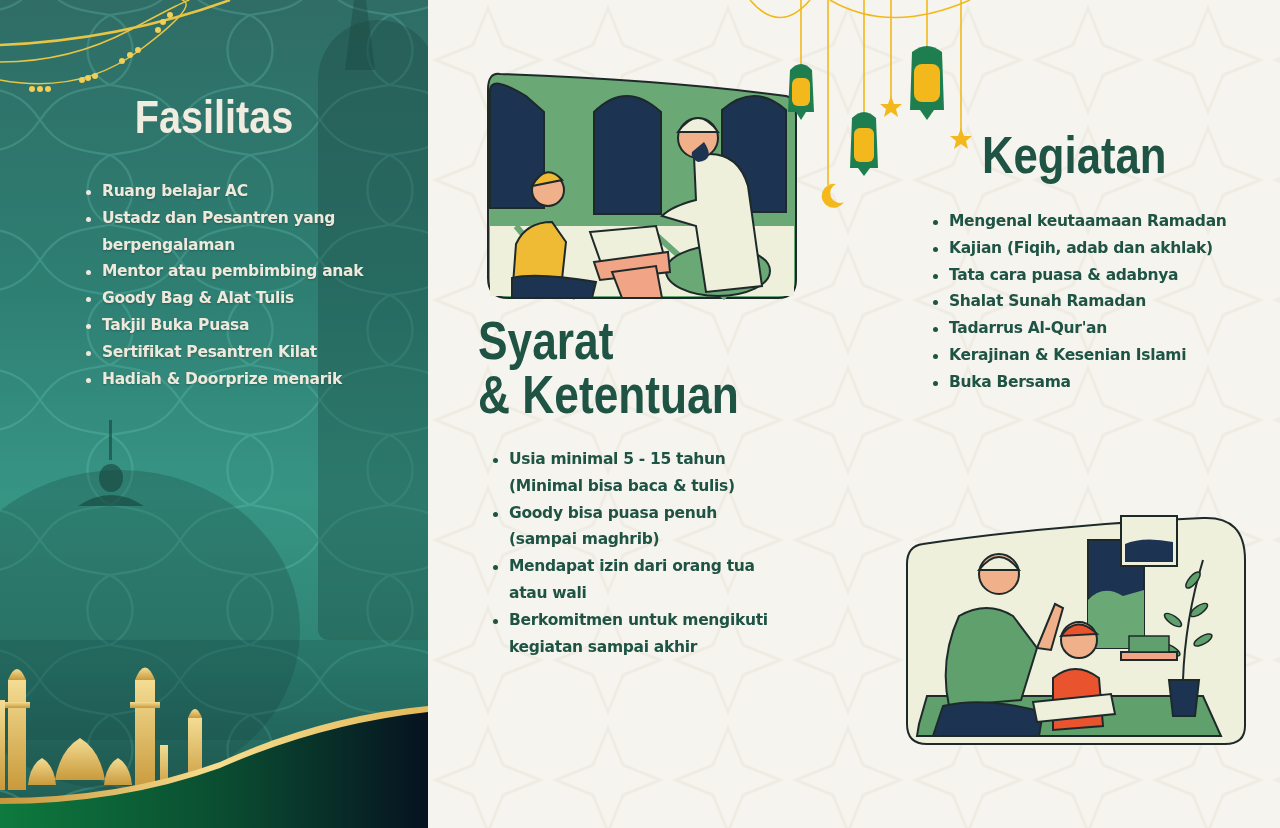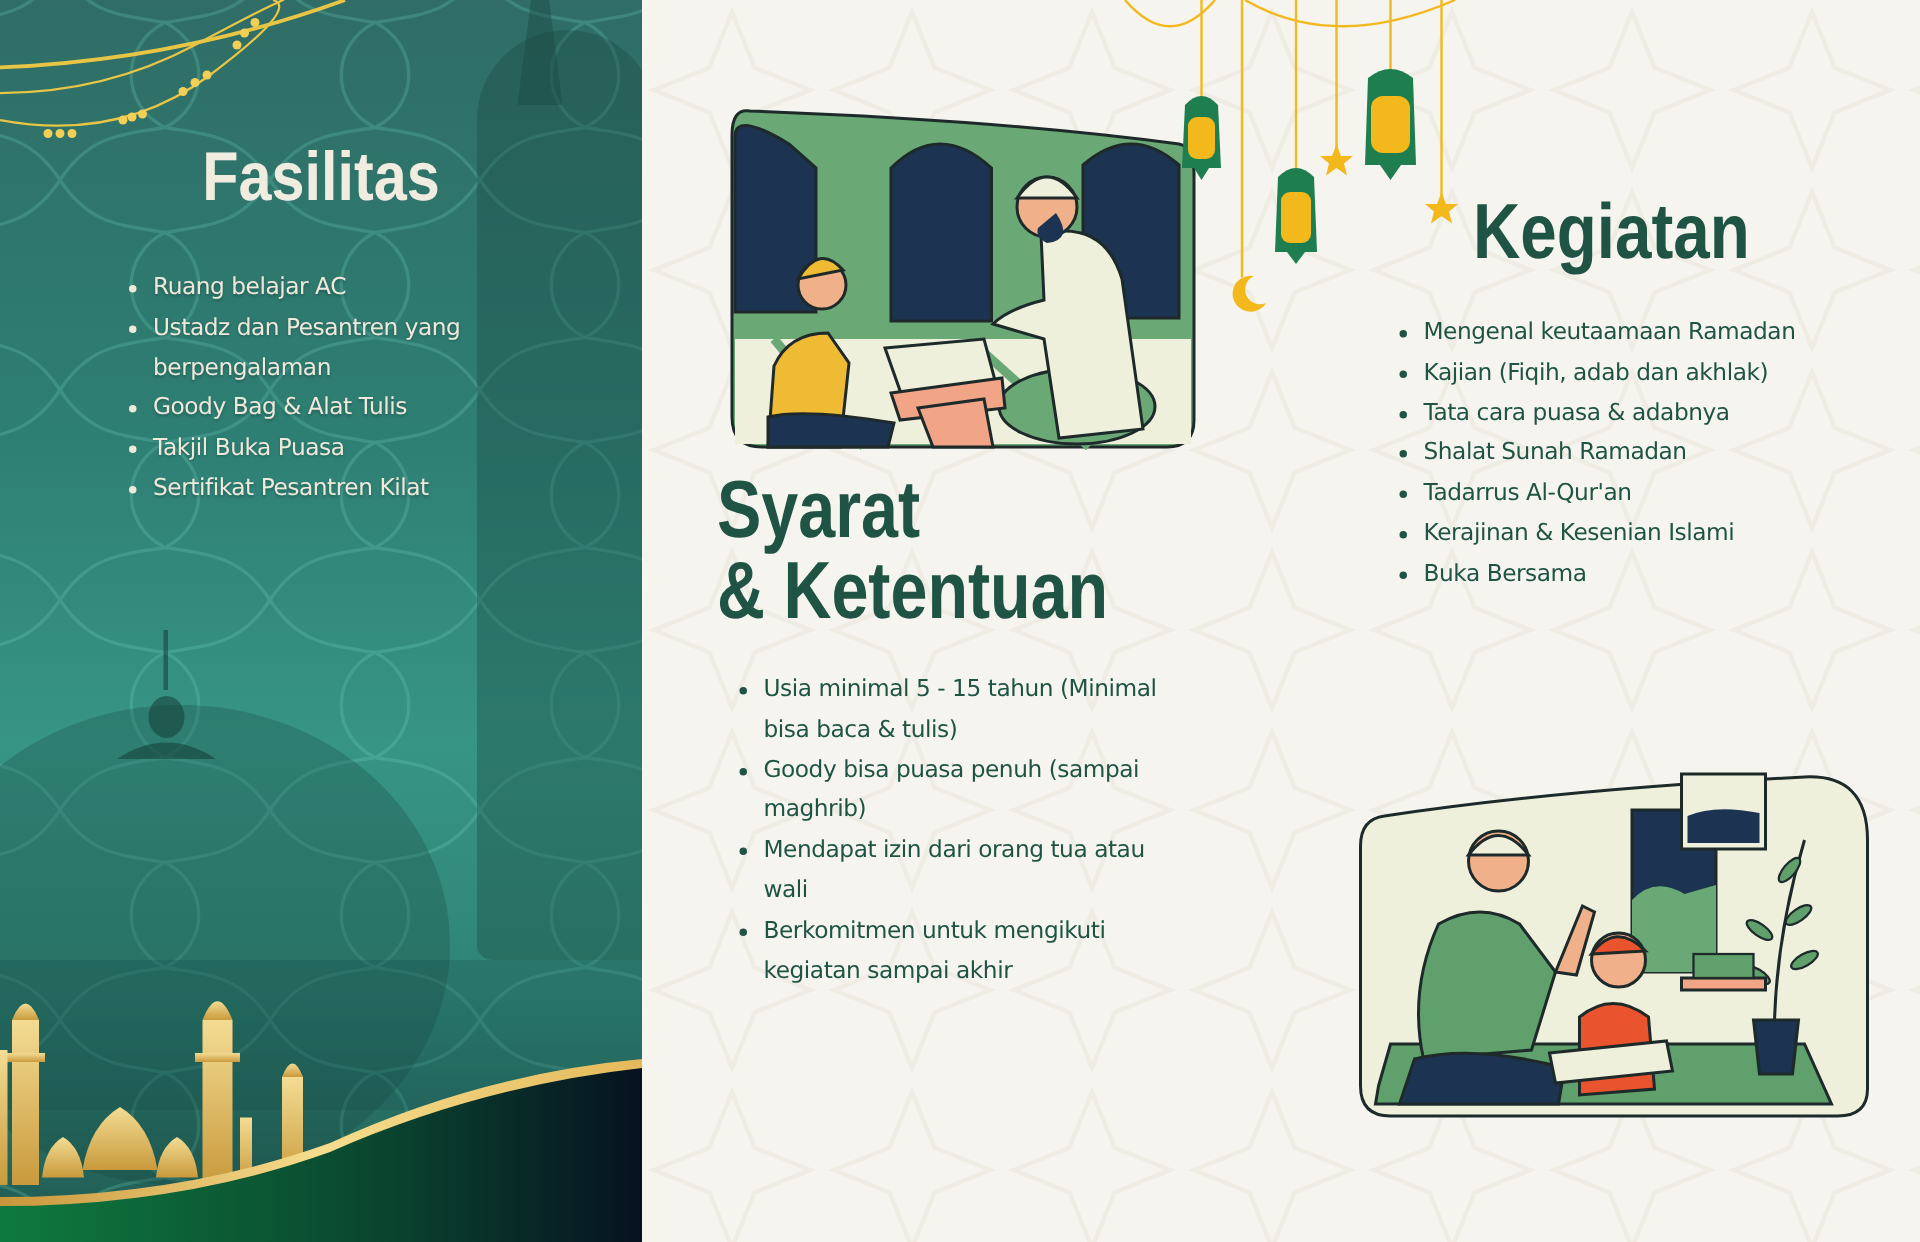--- a/index.html
+++ b/index.html
@@ -7,21 +7,21 @@
     .left-panel { position:absolute; left:0; top:0; width:428px; height:828px; overflow:hidden;
       background: linear-gradient(180deg, #2f6d66 0%, #2e7f73 35%, #379584 60%, #2f8474 80%, #1f5850 100%); }
     .left-panel .tower { position:absolute; left:318px; top:20px; width:120px; height:620px; background:rgba(25,70,64,0.35); border-radius:60px 60px 10px 10px; }
     .left-panel .tower-top { position:absolute; left:345px; top:0; width:30px; height:70px; background:rgba(25,70,64,0.4); clip-path:polygon(30% 0, 70% 0, 100% 100%, 0 100%); }
     .left-panel .dome-shadow { position:absolute; left:-60px; top:470px; width:360px; height:320px; border-radius:50%; background:rgba(20,60,55,0.25); }
     .left-panel .dome-finial { position:absolute; left:78px; top:420px; width:66px; height:90px; }
     .pattern { position:absolute; inset:0; }
     .lights { position:absolute; left:0; top:0; width:240px; height:100px; }
     .fas-title { position:absolute; left:0; width:428px; top:90px; text-align:center; font-family:"Liberation Sans", sans-serif; font-weight:700; font-size:46px; color:#f1ece0; letter-spacing:0; transform:scaleX(0.86); }
     ul.list { list-style:none; margin:0; padding:0; position:absolute; }
-    ul.list li { position:relative; padding-left:16px; font-family:"DejaVu Sans", sans-serif; font-weight:400; font-size:15.5px; line-height:26.8px; letter-spacing:-0.3px; }
+    ul.list li { position:relative; padding-left:16px; font-family:"DejaVu Sans", sans-serif; font-weight:700; font-size:15.5px; line-height:26.8px; letter-spacing:-0.3px; }
     ul.list li::before { content:""; position:absolute; left:0; top:12px; width:5px; height:5px; border-radius:50%; background:currentColor; }
     .fas-list { left:86px; top:178px; width:320px; color:#efe9dc; text-shadow:0 1px 2px rgba(0,0,0,0.25); }
     .wave { position:absolute; left:0; top:640px; width:428px; height:188px; }
     .right-area { position:absolute; left:428px; top:0; width:852px; height:828px; background:#f6f4ef; }
     .right-area .bgpat { position:absolute; inset:0; opacity:0.55; }
     .heading { position:absolute; font-family:"Liberation Sans", sans-serif; font-weight:700; color:#1f5445; transform-origin:left top; }
     .syarat-title { left:478px; top:313px; font-size:54px; line-height:54px; transform:scaleX(0.82); }
     .keg-title { left:982px; top:128px; font-size:52px; line-height:54px; transform:scaleX(0.84); }
     .syarat-list { left:493px; top:446px; width:290px; color:#1f5445; }
     .syarat-list li { line-height:26.6px; }
@@ -69,23 +69,25 @@
         <circle cx="163" cy="22" r="3"></circle>
         <circle cx="170" cy="15" r="3"></circle>
     </g>
   </svg>
 
   <div class="fas-title">Fasilitas</div>
 
   <ul class="list fas-list">
     <li>Ruang belajar AC</li>
     <li>Ustadz dan Pesantren yang berpengalaman</li>
+    <li>Mentor atau pembimbing anak</li>
     <li>Goody Bag &amp; Alat Tulis</li>
     <li>Takjil Buka Puasa</li>
     <li>Sertifikat Pesantren Kilat</li>
+    <li>Hadiah &amp; Doorprize menarik</li>
   </ul>
 
   <svg class="wave" viewBox="0 0 428 188">
     <defs>
       <linearGradient id="gold" x1="0" y1="0" x2="0" y2="1">
         <stop offset="0" stop-color="#f3dc93"></stop>
         <stop offset="1" stop-color="#c99a3c"></stop>
       </linearGradient>
       <linearGradient id="goldh" x1="0" y1="0" x2="1" y2="0">
         <stop offset="0" stop-color="#c9963a"></stop>

